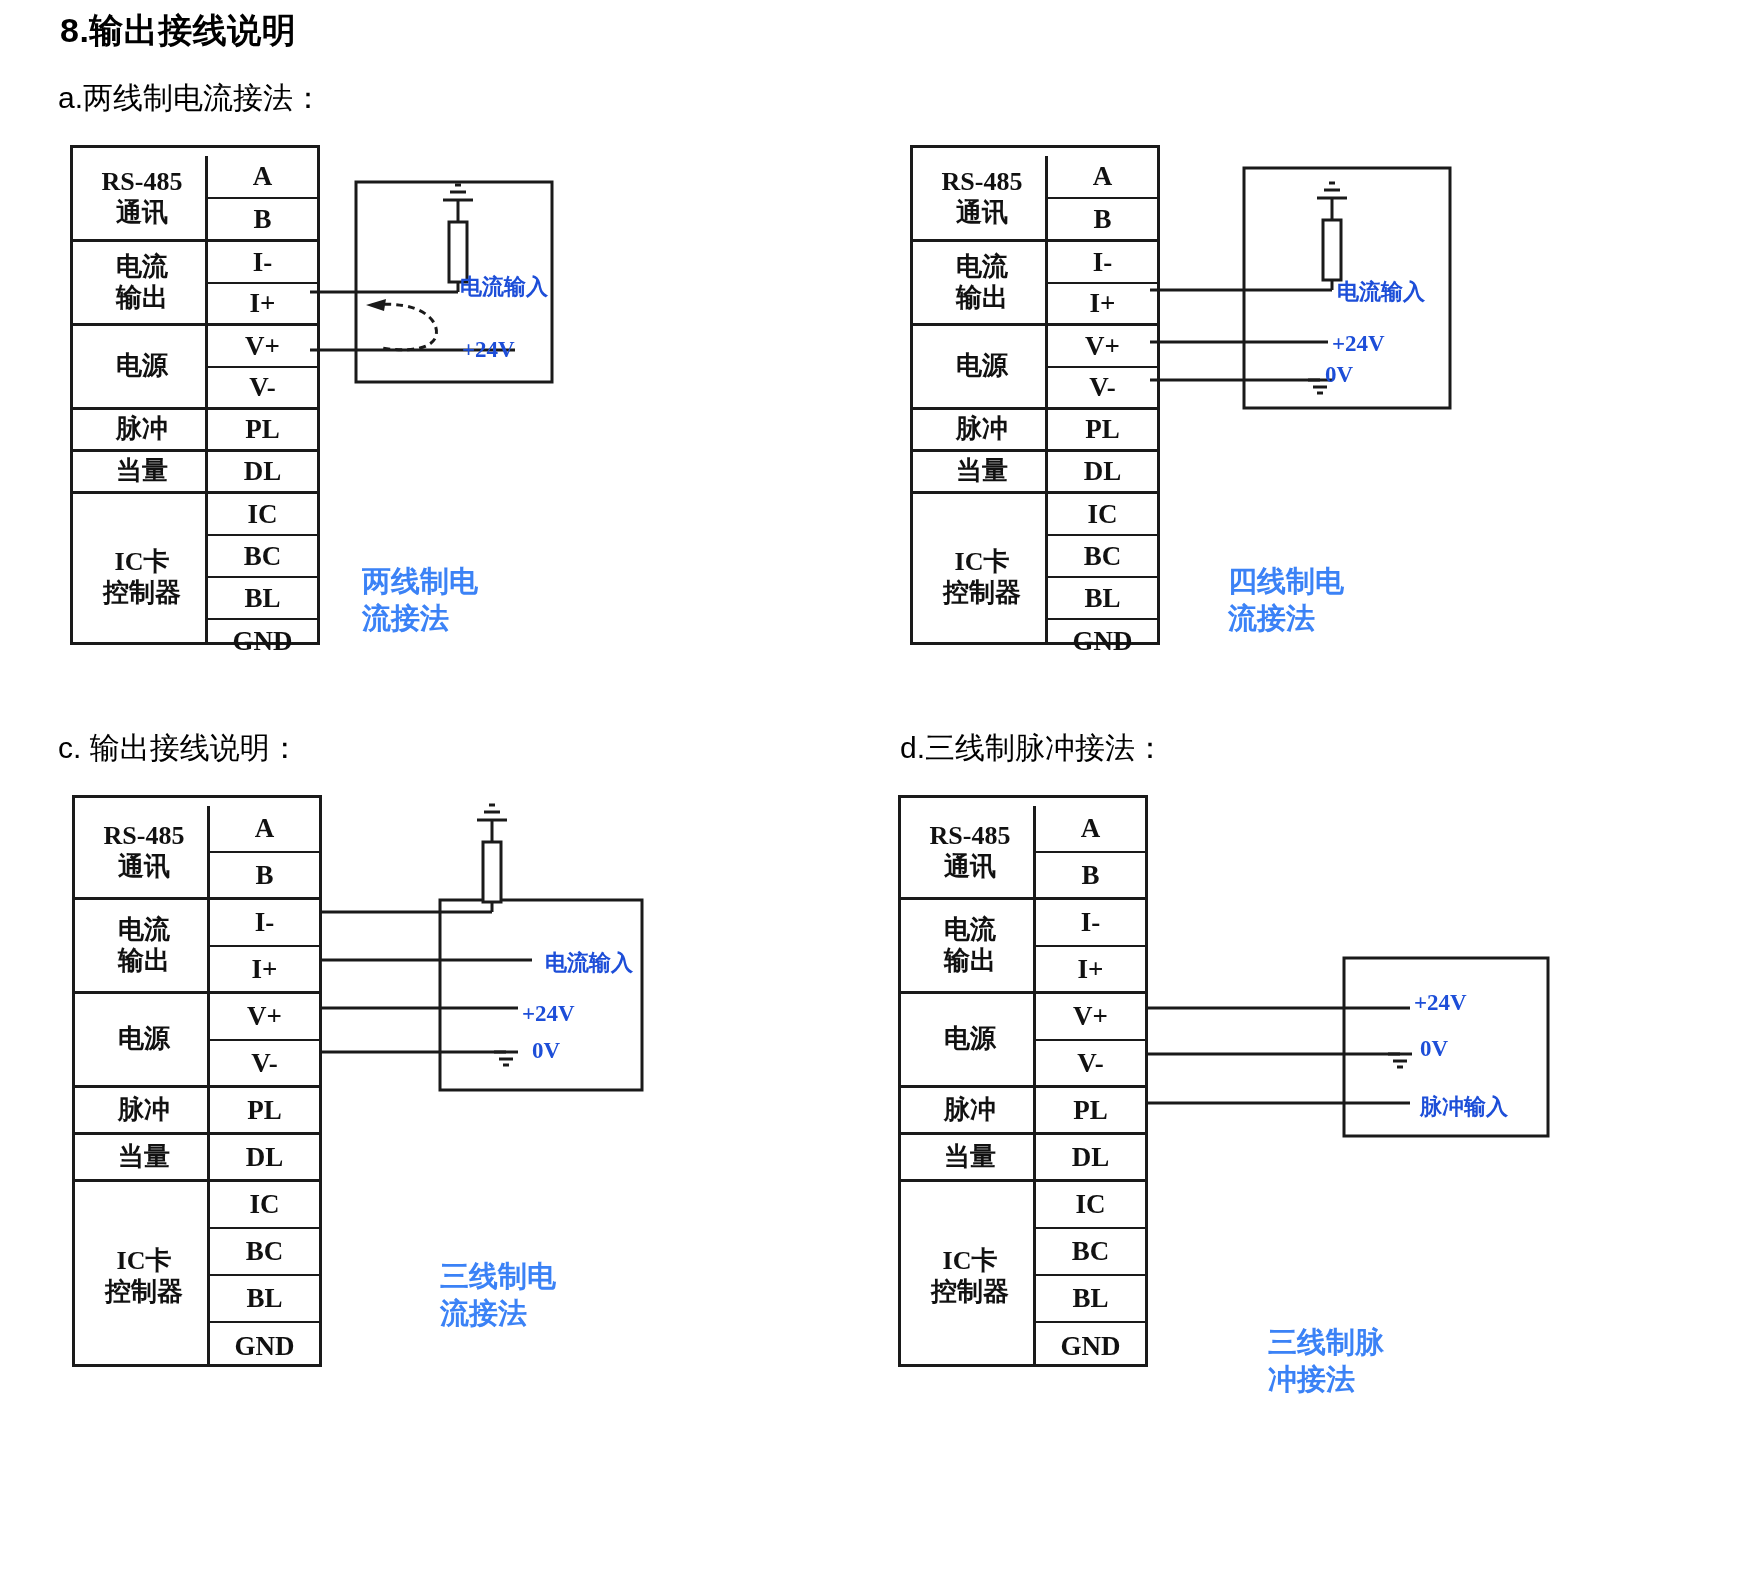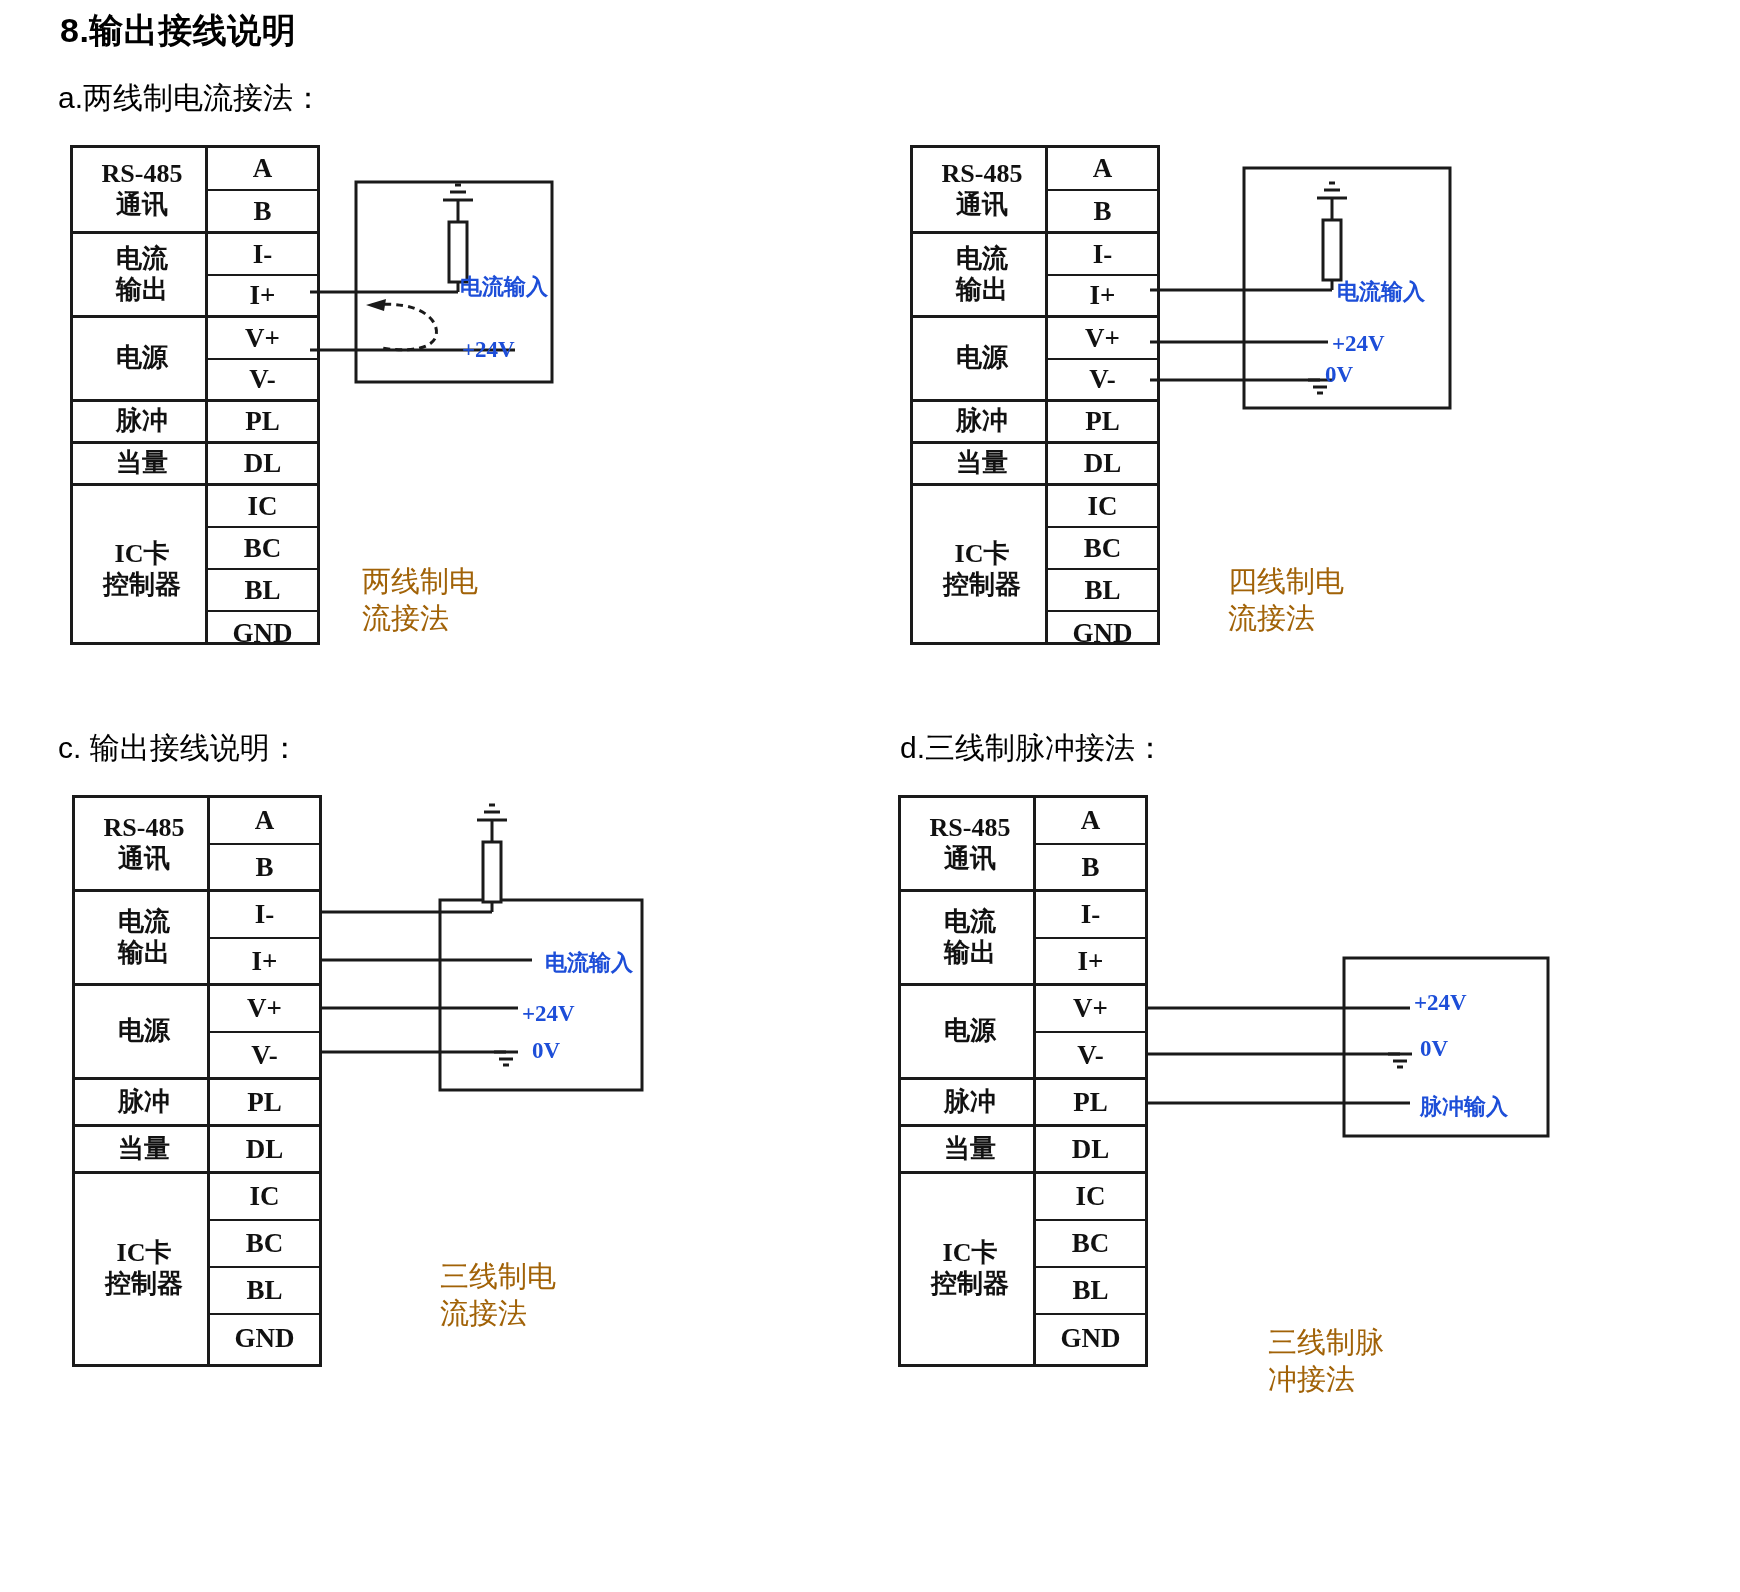--- a/index.html
+++ b/index.html
@@ -32,21 +32,21 @@
 
   
   .term-table{
     position:absolute;
     border:3px solid #1a1a1a;
     box-sizing:border-box;
     background:#fff;
   }
   .term-table .tcol-left,
   .term-table .tcol-right{
-    position:absolute;top:0;bottom:0;
+    position:absolute;top:8px;bottom:0;
     box-sizing:border-box;
   }
   .term-table .tcol-left{left:0;}
   .term-table .tcol-right{right:0;border-left:3px solid #1a1a1a;}
 
   .grp{
     box-sizing:border-box;
     border-bottom:3px solid #1a1a1a;
     display:flex;align-items:center;justify-content:center;
     text-align:center;
@@ -82,25 +82,25 @@
     font-size:23px;
     white-space:nowrap;
     color:#1d4ed8;
   }
   .wire-label.cn{
     font-size:22px;
   }
   .caption{
     position:absolute;
     font-family:"Liberation Sans","DejaVu Sans",sans-serif;
-    font-weight:normal;
+    font-weight:bold;
     font-size:29px;
     line-height:1.28;
     white-space:nowrap;
-    color:#a16207;
+    color:#3b82f6;
   }
 </style>
 </head>
 <body>
 
 <div class="page">
 
   <h1 class="section-title">8.输出接线说明</h1>
 
   <div class="sub-title" style="left:58px;top:78px;">a.两线制电流接法：</div>

